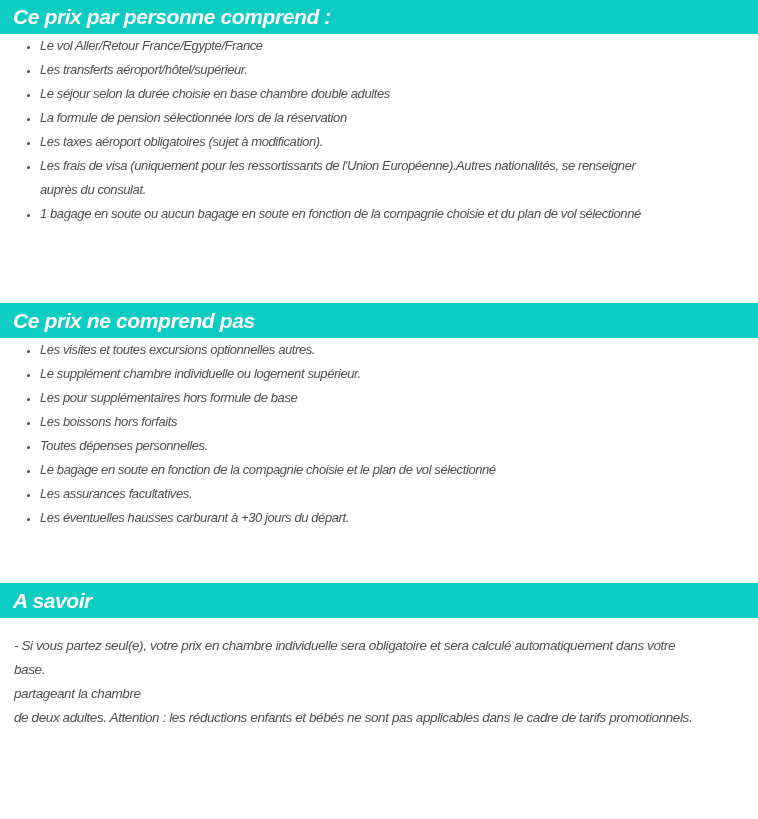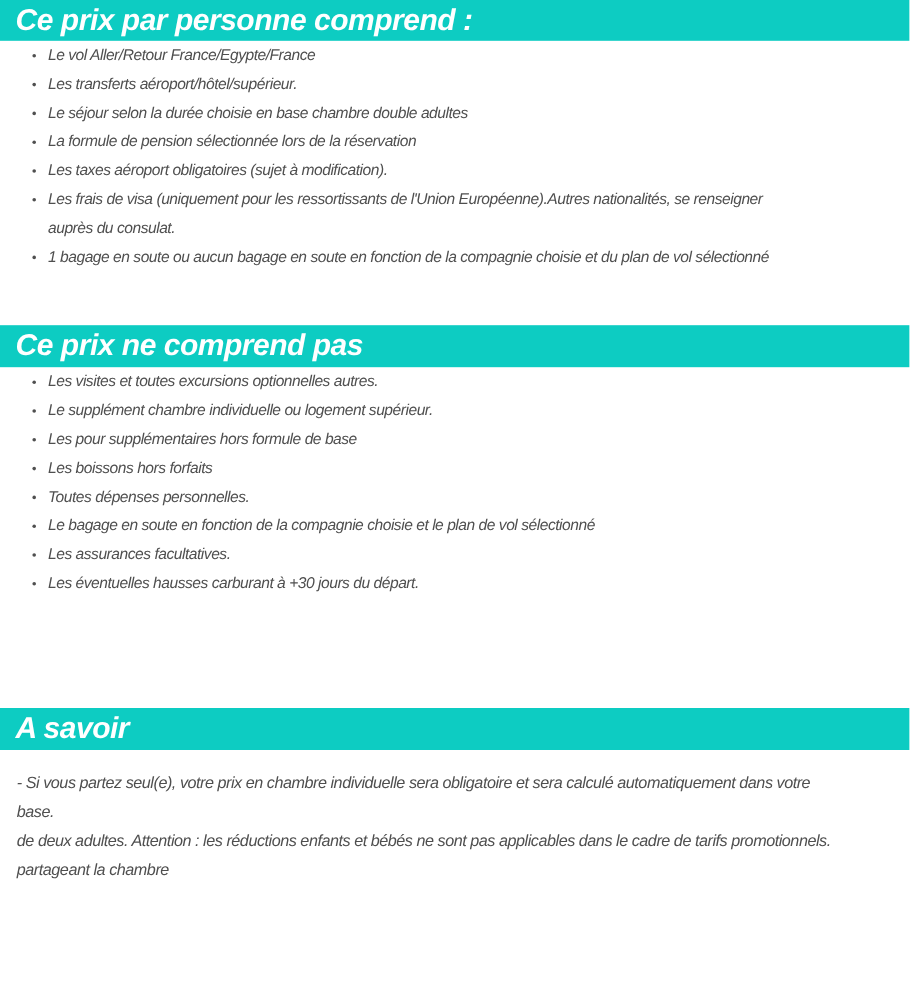--- a/index.html
+++ b/index.html
@@ -23,29 +23,29 @@
     width: 100%;
     height: 35px;
     background: var(--accent);
     display: flex;
     align-items: center;
     padding-left: 13px;
   }
   .bar-title {
     margin: 0;
     color: var(--header-text);
-    font-size: 25px;
+    font-size: 21px;
     font-weight: bold;
     font-style: italic;
     letter-spacing: -0.4px;
     white-space: nowrap;
   }
   .bar-included { height: 34px; }
-  .bar-excluded { margin-top: 45px; }
-  .bar-notes    { margin-top: 92px; }
+  .bar-excluded { margin-top: 77px; }
+  .bar-notes    { margin-top: 53px; }
 
   ul.list {
     margin: 0;
     padding: 0 6px 0 40px;
     list-style: disc outside;
   }
   .list-included { margin-top: 19px; }
   .list-excluded { margin-top: 15px; }
   li.item {
     font-size: 13px;
@@ -101,18 +101,18 @@
     </ul>
   </section>
 
   <section class="section">
     <div class="bar bar-notes">
       <h2 class="bar-title">A savoir</h2>
     </div>
     <div class="notes-text">
       <div class="note-line">- Si vous partez seul(e), votre prix en chambre individuelle sera obligatoire et sera calculé automatiquement dans votre</div>
       <div class="note-line">base.</div>
+      <div class="note-line">partageant la chambre</div>
       <div class="note-line">de deux adultes. Attention : les réductions enfants et bébés ne sont pas applicables dans le cadre de tarifs promotionnels.</div>
-      <div class="note-line">partageant la chambre</div>
     </div>
   </section>
 
 </div>
 
 </body></html>

